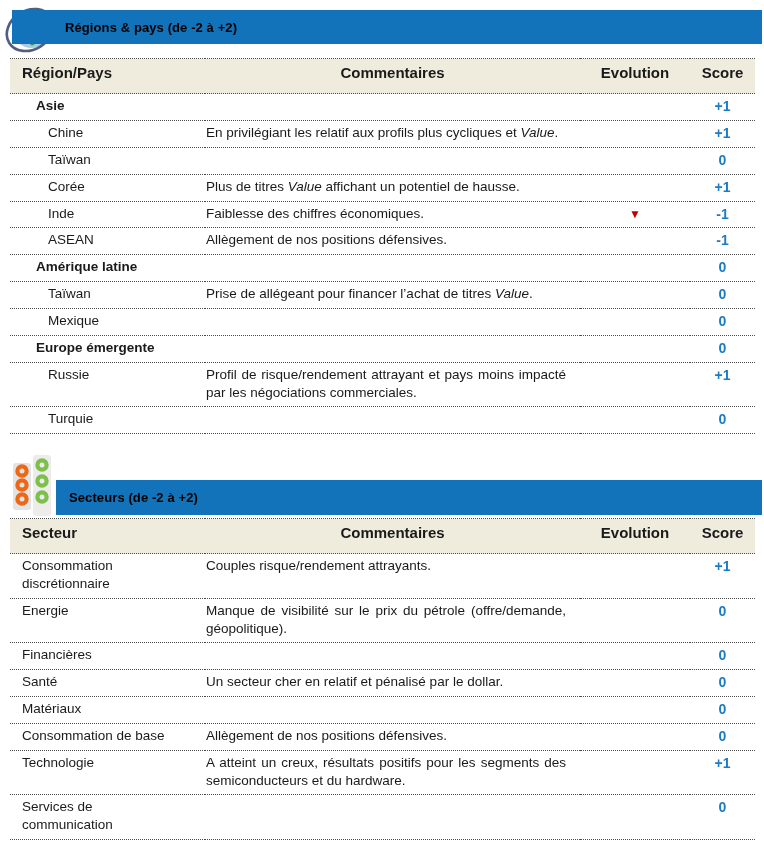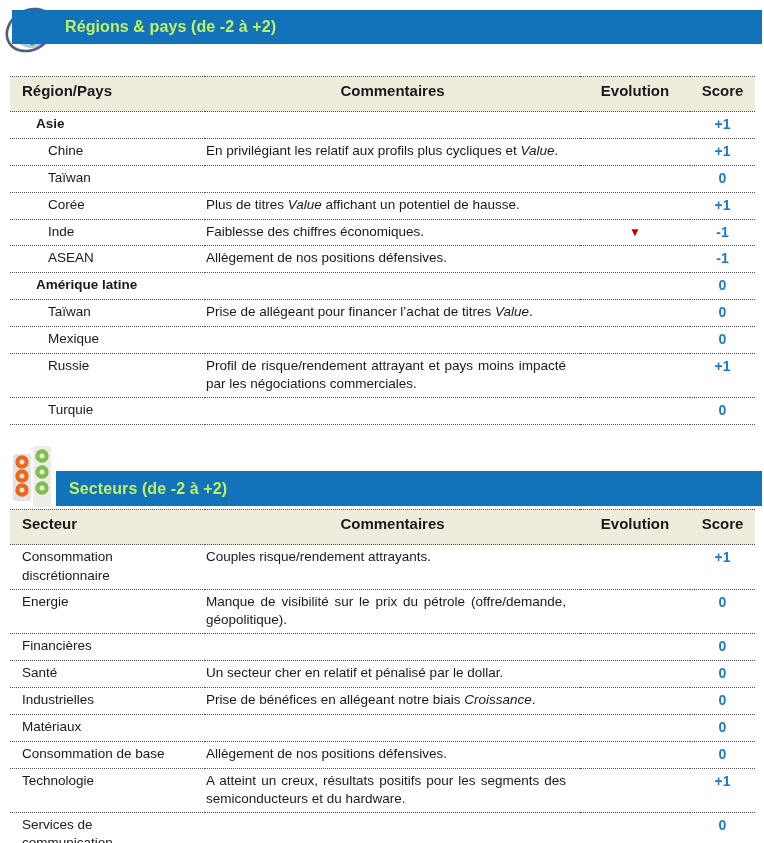--- a/index.html
+++ b/index.html
@@ -18,37 +18,37 @@
     position: absolute; top: 10px; height: 34px;
     background: var(--banner-blue, #1272BA);
     display: flex; align-items: center;
   }
   .section-regions .banner { left: 12px; width: 750px; }
   .section-regions .banner-title { padding-left: 53px; }
   .section-secteurs .banner-row { height: 56px; }
   .section-secteurs .banner { left: 56px; width: 706px; top: 24px; height: 35px; }
   .section-secteurs .banner-title { padding-left: 13px; }
   .banner-title {
-    color: #bef264; font-weight: bold; font-size: 16px;
+    color: #000000; font-weight: bold; font-size: 13px;
     white-space: nowrap; letter-spacing: 0.1px;
   }
   .icon-slot { position: absolute; display: block; }
   .section-regions .icon-slot { left: 4px; top: 2px; }
   .section-secteurs .icon-slot { left: 11px; top: -2px; }
 
   .section-regions { margin-top: 0; }
   .section-secteurs { margin-top: 22px; }
 
   
   .score-table {
     width: 745px; margin-left: 10px; border-collapse: collapse;
     border-bottom: 1px dotted #4d4d4d;
     table-layout: fixed;
   }
-  .section-regions .score-table { margin-top: 18px; }
+  .section-regions .score-table { }
   .section-secteurs .score-table { margin-top: 6px; }
 
   thead tr {
     background: var(--header-bg, #EFECDE);
     border-top: 1px dotted #4d4d4d;
     border-bottom: 1px dotted #4d4d4d;
   }
   thead th { font-size: 15px; font-weight: bold; padding: 5px 0 12px 0; }
   th.col-entity    { width: 195px; text-align: left; padding-left: 12px; }
   th.col-comments  { width: 375px; text-align: center; }
@@ -159,20 +159,26 @@
     <td class="cell-score">0</td>
   </tr>
 
   <tr class="table-row">
     <td class="cell-entity lvl-item">Mexique</td>
     <td class="cell-comment"></td>
     <td class="cell-evolution"></td>
     <td class="cell-score">0</td>
   </tr>
 
+  <tr class="table-row">
+    <td class="cell-entity lvl-group">Europe émergente</td>
+    <td class="cell-comment"></td>
+    <td class="cell-evolution"></td>
+    <td class="cell-score">0</td>
+  </tr>
 
   <tr class="table-row">
     <td class="cell-entity lvl-item">Russie</td>
     <td class="cell-comment"><span>Profil de risque/rendement attrayant et pays moins impacté par les négociations commerciales.</span></td>
     <td class="cell-evolution"></td>
     <td class="cell-score">+1</td>
   </tr>
 
   <tr class="table-row">
     <td class="cell-entity lvl-item">Turquie</td>
@@ -233,26 +239,20 @@
     <td class="cell-score">0</td>
   </tr>
 
   <tr class="table-row">
     <td class="cell-entity lvl-item">Santé</td>
     <td class="cell-comment"><span>Un secteur cher en relatif et pénalisé par le dollar.</span></td>
     <td class="cell-evolution"></td>
     <td class="cell-score">0</td>
   </tr>
 
-  <tr class="table-row">
-    <td class="cell-entity lvl-item">Industrielles</td>
-    <td class="cell-comment"><span>Prise de bénéfices en allégeant notre biais </span><span class="it">Croissance</span><span>.</span></td>
-    <td class="cell-evolution"></td>
-    <td class="cell-score">0</td>
-  </tr>
 
   <tr class="table-row">
     <td class="cell-entity lvl-item">Matériaux</td>
     <td class="cell-comment"></td>
     <td class="cell-evolution"></td>
     <td class="cell-score">0</td>
   </tr>
 
   <tr class="table-row">
     <td class="cell-entity lvl-item">Consommation de base</td>

